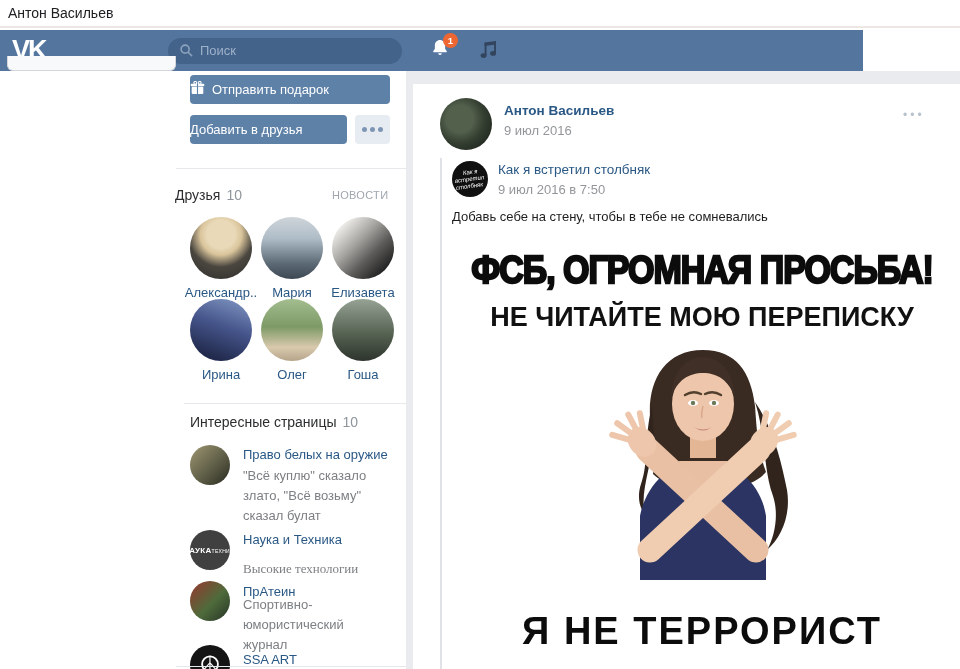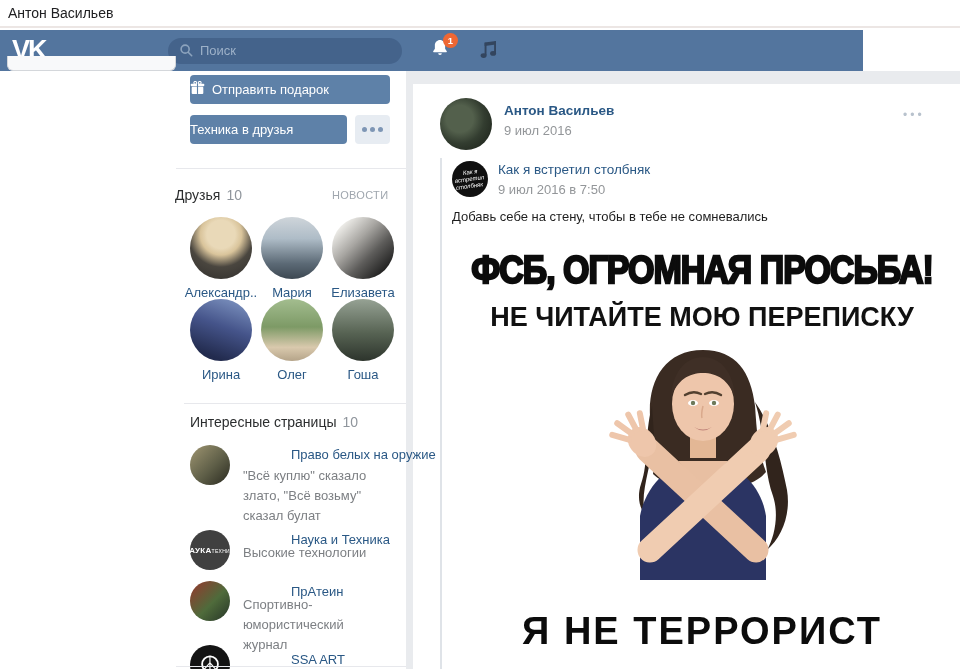--- a/index.html
+++ b/index.html
@@ -58,21 +58,21 @@
   .av-f6 { background:linear-gradient(180deg, #96a294 0%, #576353 55%, #2d342c 100%); }
 
   .page-item { cursor:pointer; }
   .pg-av { width:40px; height:40px; }
   .av-p1 { background:linear-gradient(135deg, #948c6a 10%, #5f5f48 55%, #2f2f24 95%); }
   .av-p2 { background:#404040; display:flex; align-items:center; justify-content:center; color:#fff; }
   .av-p2 .t1 { font-size:8px; font-weight:bold; letter-spacing:.3px; }
   .av-p2 .t2 { font-size:5px; letter-spacing:.3px; margin-top:1px; }
   .av-p3 { background:linear-gradient(135deg, #8a4030 10%, #4f6b3b 55%, #2a3a29 95%); }
   .av-p4 { background:#141414; color:#fff; display:flex; align-items:center; justify-content:center; font-size:24px; }
-  .pg-title { font-size:13px; color:#2a5885; white-space:nowrap;margin-left:48px; }
+  .pg-title { font-size:13px; color:#2a5885; white-space:nowrap; }
   .pg-desc { font-size:13px; color:#7c7f83; line-height:20px; }
 
   
   .post-av { left:440px; top:98px; width:52px; height:52px;
              background:radial-gradient(circle at 38% 40%, #53604c 0 30%, #333d30 55%, #171c15 100%); }
   .post-name { left:504px; top:103px; font-size:13.5px; font-weight:bold; color:#2a5885; cursor:pointer; }
   .post-date { left:504px; top:123px; font-size:13px; color:#939699; cursor:pointer; }
   .post-menu { left:903px; top:108px; font-size:12px; color:#b8c2cd; letter-spacing:3px; cursor:pointer; }
 
   .repost-line { left:440px; top:158px; width:2px; height:511px; background:#dfe3e8; }
@@ -143,21 +143,21 @@
           <rect x="0.8" y="3" width="14.4" height="2.6" rx="0.8" fill="#fff"></rect>
           <circle cx="5.6" cy="1.9" r="1.5" fill="none" stroke="#fff" stroke-width="1.1"></circle>
           <circle cx="10.4" cy="1.9" r="1.5" fill="none" stroke="#fff" stroke-width="1.1"></circle>
           <line x1="8" y1="3" x2="8" y2="13.8" stroke="#5e81a8" stroke-width="1.2"></line>
         </svg>
     </span>
     <span>Отправить подарок</span>
   </button>
 
   <button class="abs btn btn-friend">
-    <span>Техника в друзья</span>
+    <span>Добавить в друзья</span>
   </button>
 
   <button class="abs btn-more">
     <i></i>
       <i></i>
       <i></i>
   </button>
 
   <div class="abs divider" style="left:176px; top:168px; width:230px;"></div>
 
@@ -202,21 +202,21 @@
     <span class="abs pg-title" style="left:53px; top:3px;">Право белых на оружие</span>
     <span class="abs pg-desc" style="left:53px; top:22px; width:126px;">"Всё куплю" сказало злато, "Всё возьму" сказал булат</span>
   </div>
 
   <div class="abs page-item" style="left:190px; top:529px; width:210px;">
     <span class="abs avatar pg-av av-p2" style="left:0; top:1px;">
       <span class="t1">НАУКА</span>
       <span class="t2">ТЕХНИКА</span>
     </span>
     <span class="abs pg-title" style="left:53px; top:3px;">Наука и Техника</span>
-    <span class="abs pg-desc" style="left:53px; top:14px; width:160px;">Высокие технологии</span>
+    <span class="abs pg-desc" style="left:53px; top:30px; width:160px;font-family:Liberation Serif, serif;">Высокие технологии</span>
   </div>
 
   <div class="abs page-item" style="left:190px; top:579px; width:210px;">
     <span class="abs avatar pg-av av-p3" style="left:0; top:2px;"></span>
     <span class="abs pg-title" style="left:53px; top:5px;">ПрАтеин</span>
     <span class="abs pg-desc" style="left:53px; top:16px; width:140px;">Спортивно-юмористический журнал</span>
   </div>
 
   <div class="abs page-item" style="left:190px; top:644px; width:210px;">
     <span class="abs avatar pg-av av-p4" style="left:0; top:1px;">

